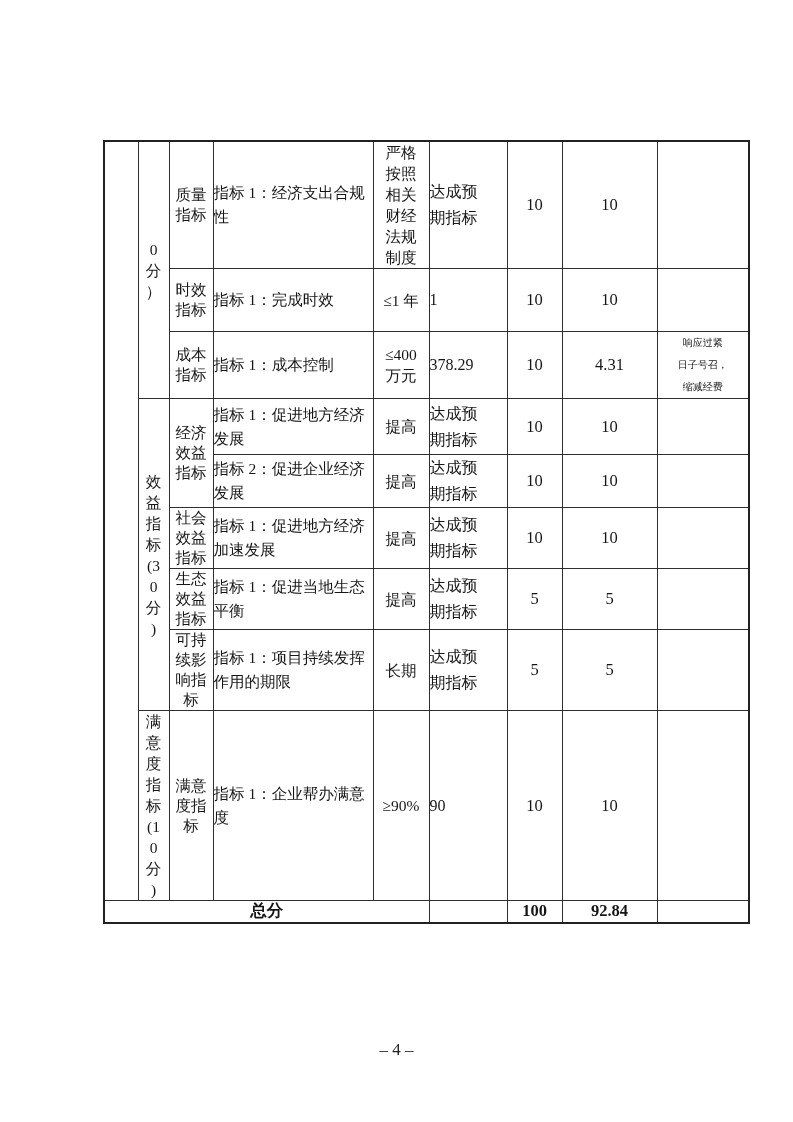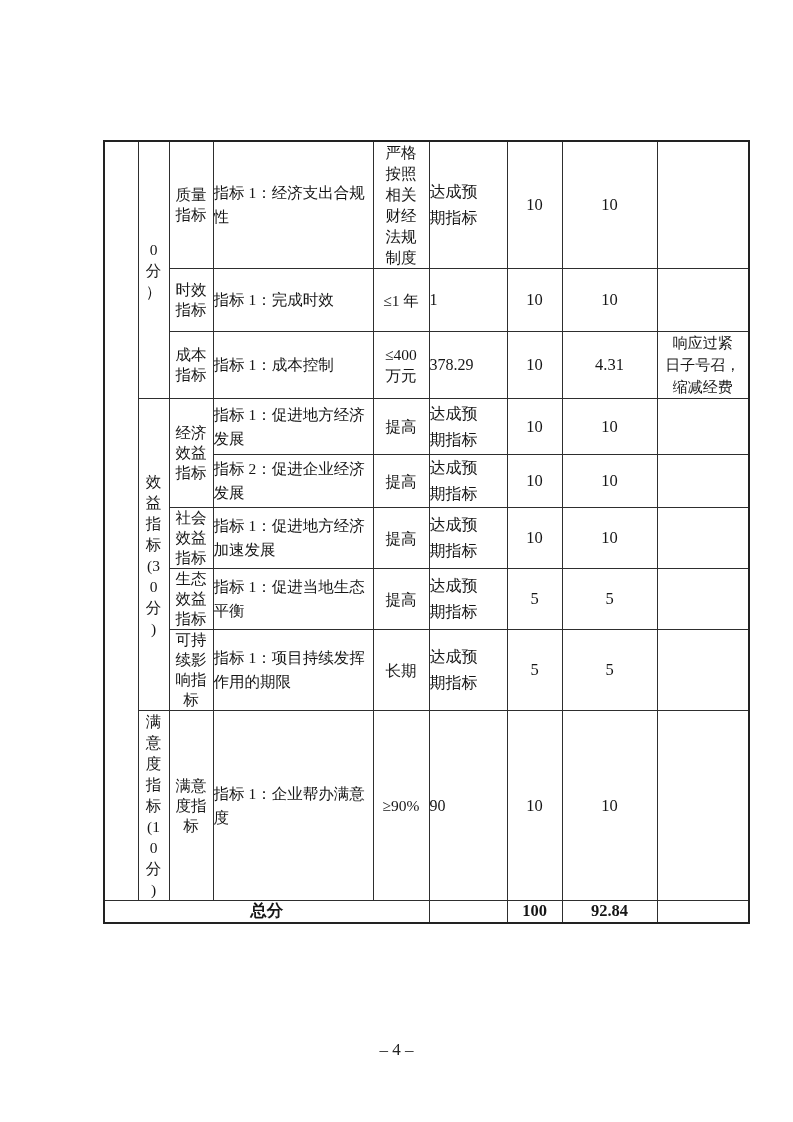--- a/index.html
+++ b/index.html
@@ -11,21 +11,21 @@
              width:646px;font-size:15.5px;color:#161616;}
   table.perf td{border:1px solid #2e2e2e;padding:0;overflow:hidden;vertical-align:middle;}
   table.perf{border:2px solid #222;}
   td.c-desc{text-align:left;padding:2px 4px 2px 7px;line-height:24px;white-space:pre-line;}
   td.c-cat{text-align:center;line-height:20px;white-space:pre-line;padding:2px 1px;}
   td.c-vlabel{text-align:center;line-height:21px;white-space:pre-line;padding:2px 0;}
   td.c-vtop{vertical-align:top;padding-top:3px;}
   td.c-crit{text-align:center;line-height:21px;white-space:pre-line;padding:1px 2px;}
   td.c-act{text-align:left;line-height:26px;white-space:pre-line;font-size:16px;}
   td.c-num{text-align:center;font-size:16.5px;margin-left:38px;}
-  td.c-remark{text-align:center;line-height:22px;white-space:pre-line;font-size:15px;padding:1px 2px;}
+  td.c-remark{text-align:center;line-height:22px;white-space:pre-line;font-size:10px;padding:1px 2px;}
   tr.r-total td{font-weight:bold;text-align:center;line-height:20px;font-size:16.5px;}
 
   .rh1{height:126px}.rh2{height:63px}.rh3{height:64px}.rh4{height:56px}.rh5{height:42px}
   .rh6{height:54px}.rh7{height:52px}.rh8{height:72px}.rh9{height:161px}.rh10{height:22px}
 
   
   .section-heading{position:absolute;left:143px;top:893px;font-size:21px;line-height:30px;}
   .section-heading .hb{font-weight:bold;font-family:"Liberation Sans","DejaVu Sans",sans-serif;}
   .section-heading .hn{font-weight:normal;}
   .body-par{position:absolute;left:137px;top:932px;font-size:21px;line-height:32px;width:580px;}

